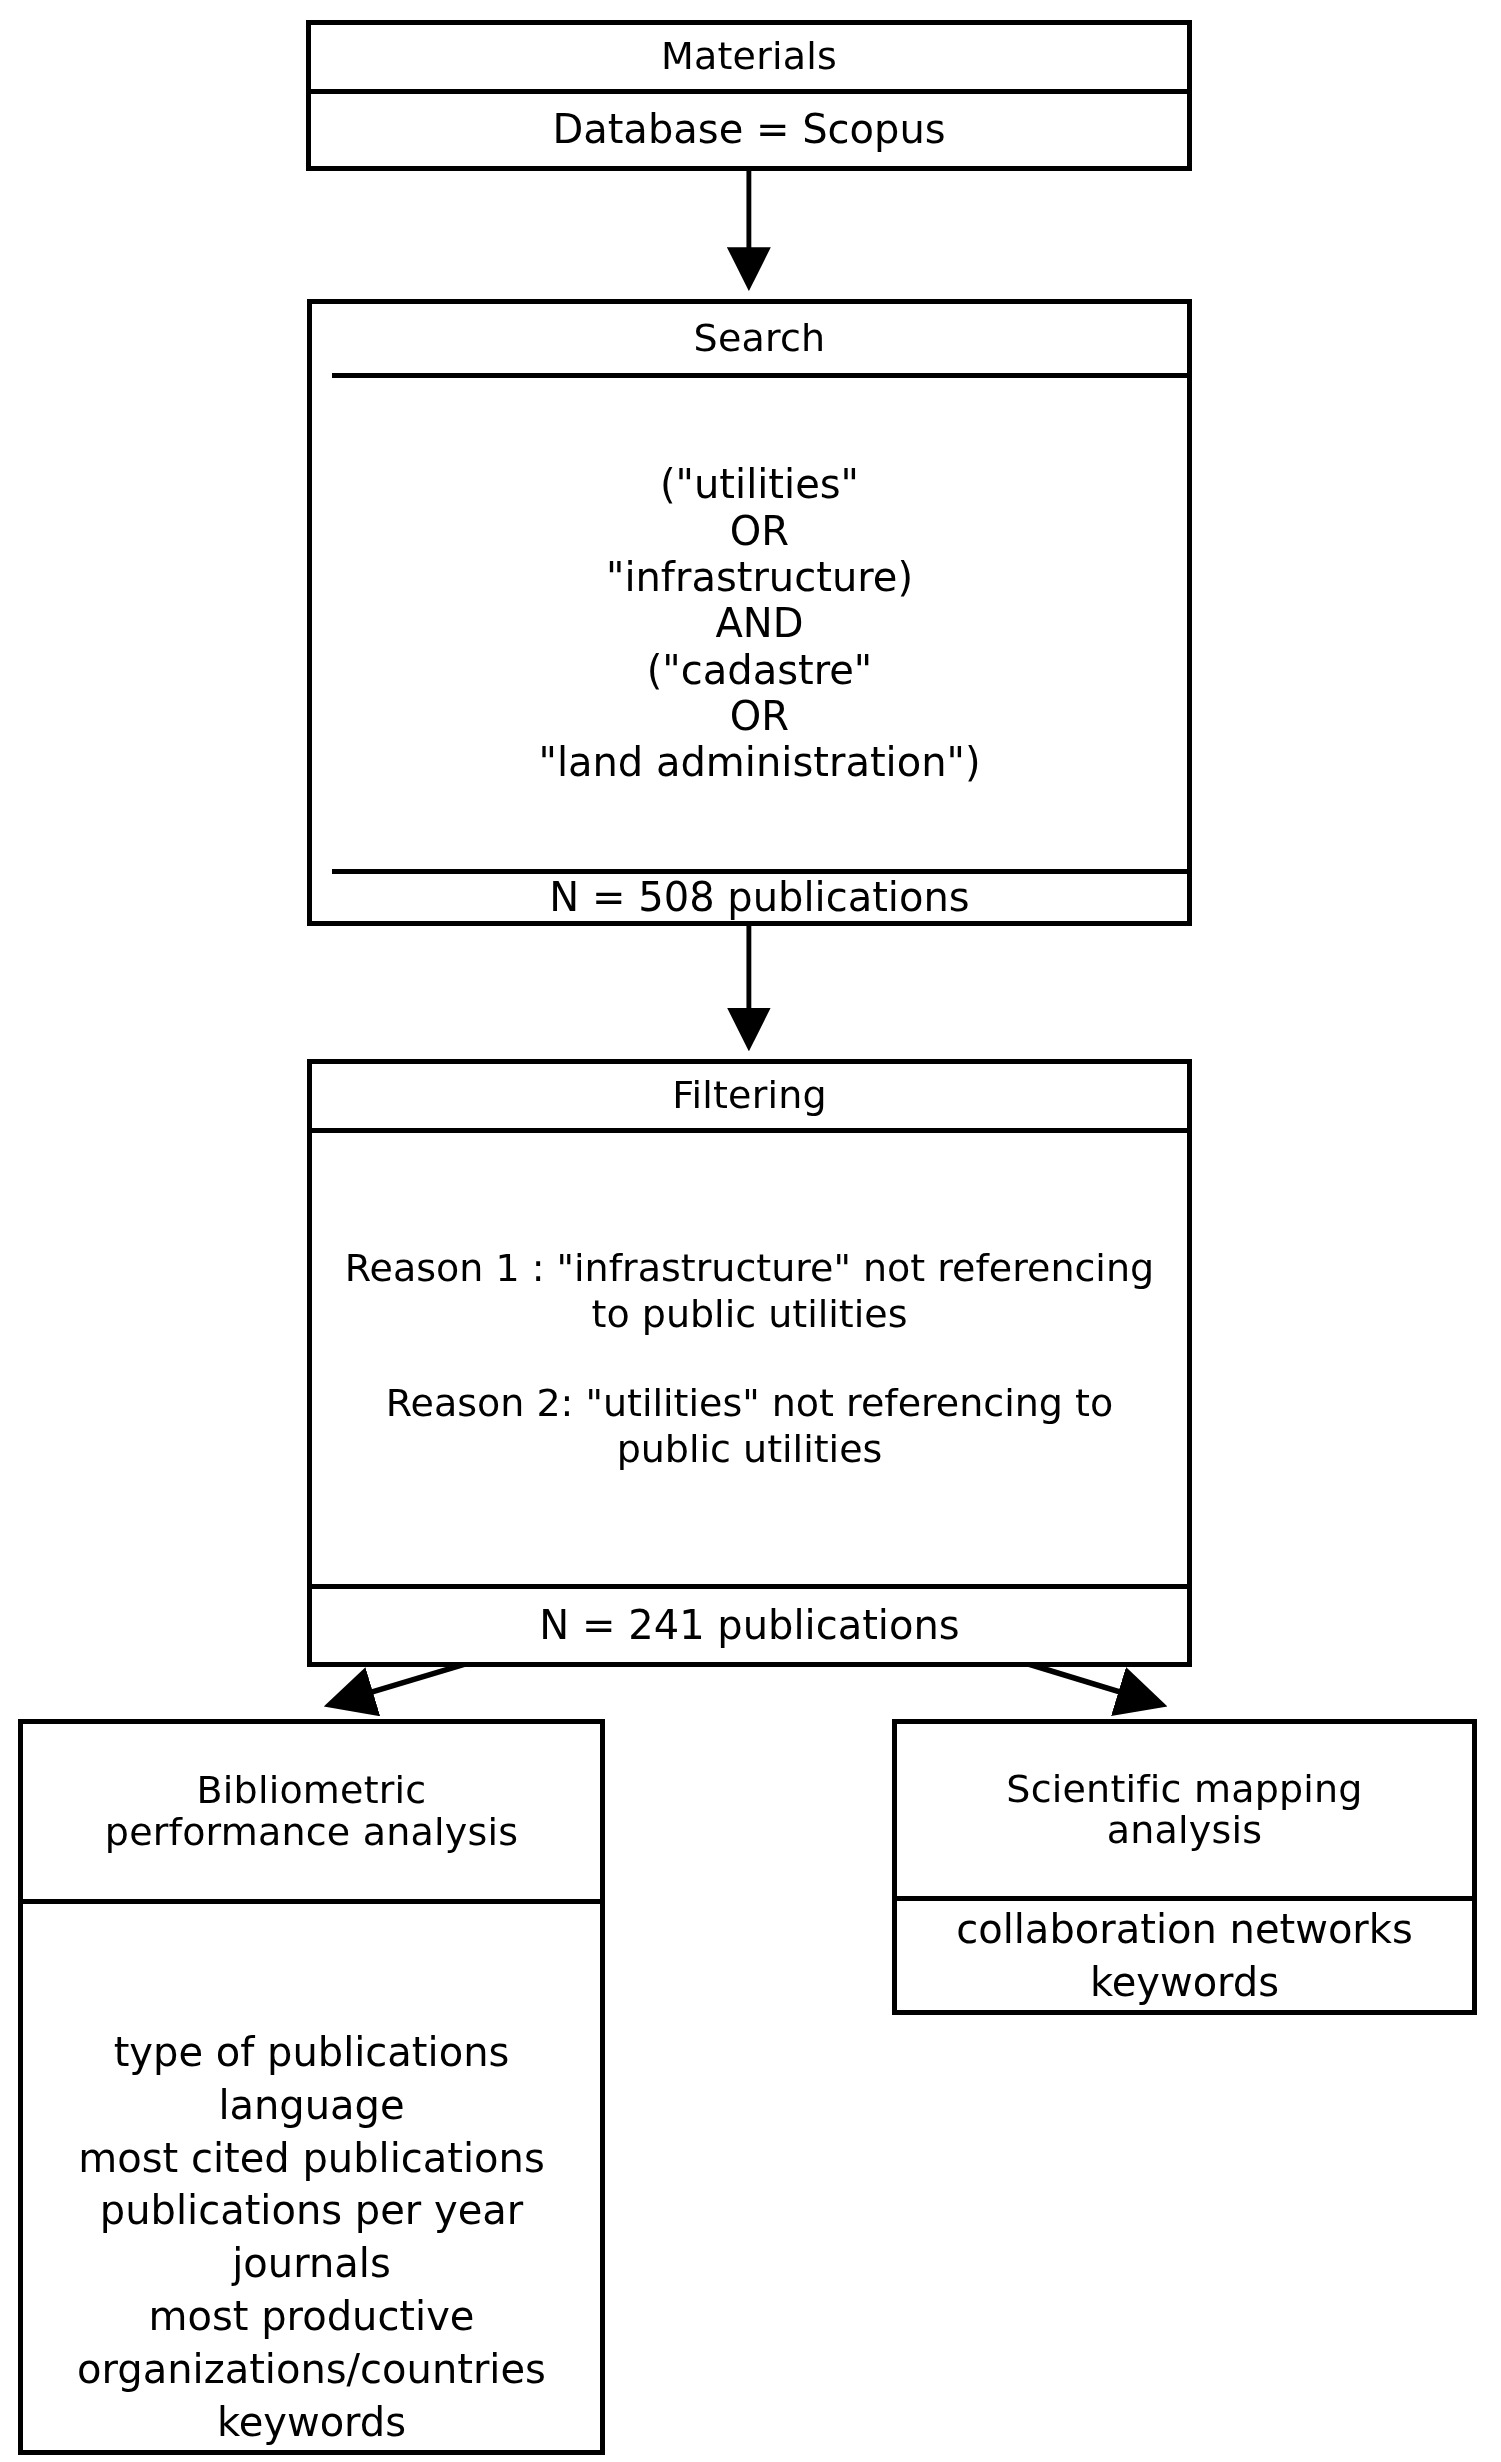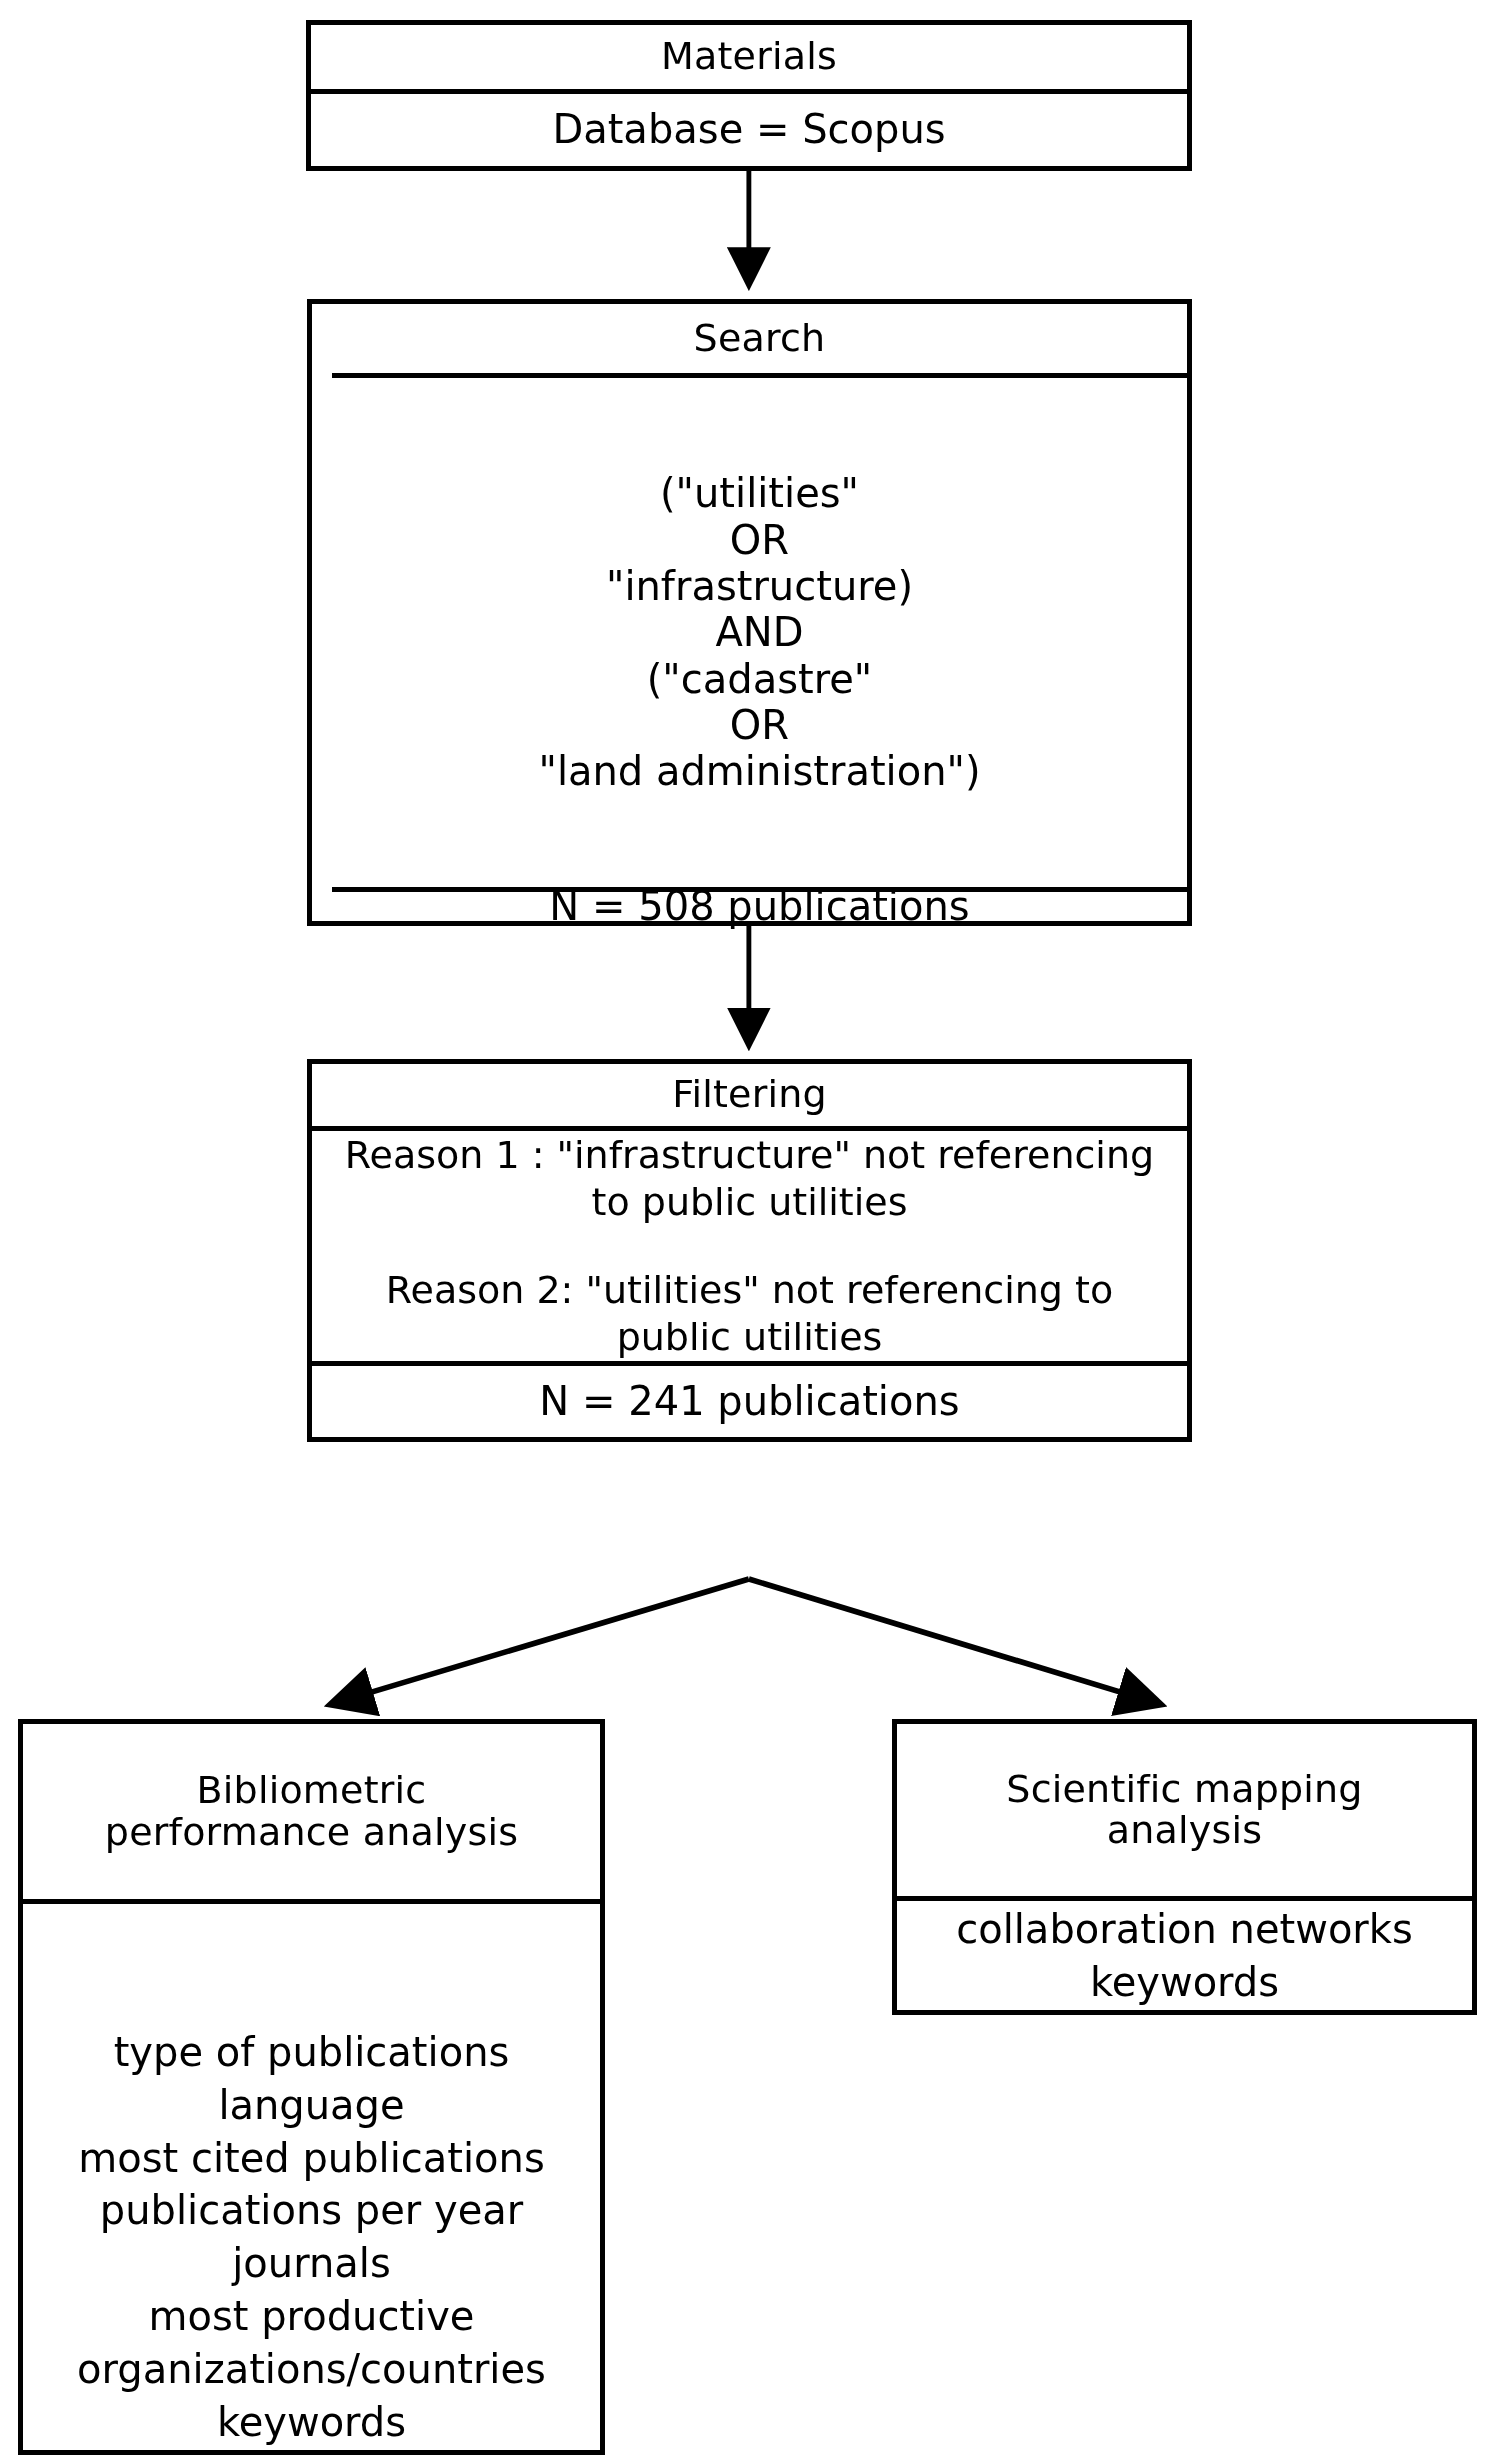--- a/index.html
+++ b/index.html
@@ -67,23 +67,23 @@
   }
 
   
   #box-materials { left: 306px;  top: 10.6px;   width: 886px; height: 151px; }
   #box-materials .sec-title { height: 69px; }
   #box-materials .sec-body  { flex: 1; }
 
   #box-search { left: 307px; top: 290px; width: 885px; height: 627px; padding-left: 20px; }
   #box-search .sec-title { height: 74px; }
   #box-search .sec-body  { flex: 1; }
-  #box-search .sec-count { height: 29px; }
+  #box-search .sec-count { height: 47px; }
 
-  #box-filtering { left: 307px; top: 1050px; width: 885px; height: 383px; }
+  #box-filtering { left: 307px; top: 1050px; width: 885px; height: 608px; }
   #box-filtering .sec-title { height: 69px; }
   #box-filtering .sec-body  { flex: 1; justify-content: center; }
   #box-filtering .sec-count { height: 73px; }
 
   #box-bibliometric { left: 18px; top: 1710px; width: 587px; height: 736px; }
   #box-bibliometric .sec-title { height: 180px; }
   #box-bibliometric .sec-body  { flex: 1; justify-content: flex-end; }
 
   #box-scientific { left: 892px; top: 1710px; width: 585px; height: 296px; }
   #box-scientific .sec-title { height: 177px; }

